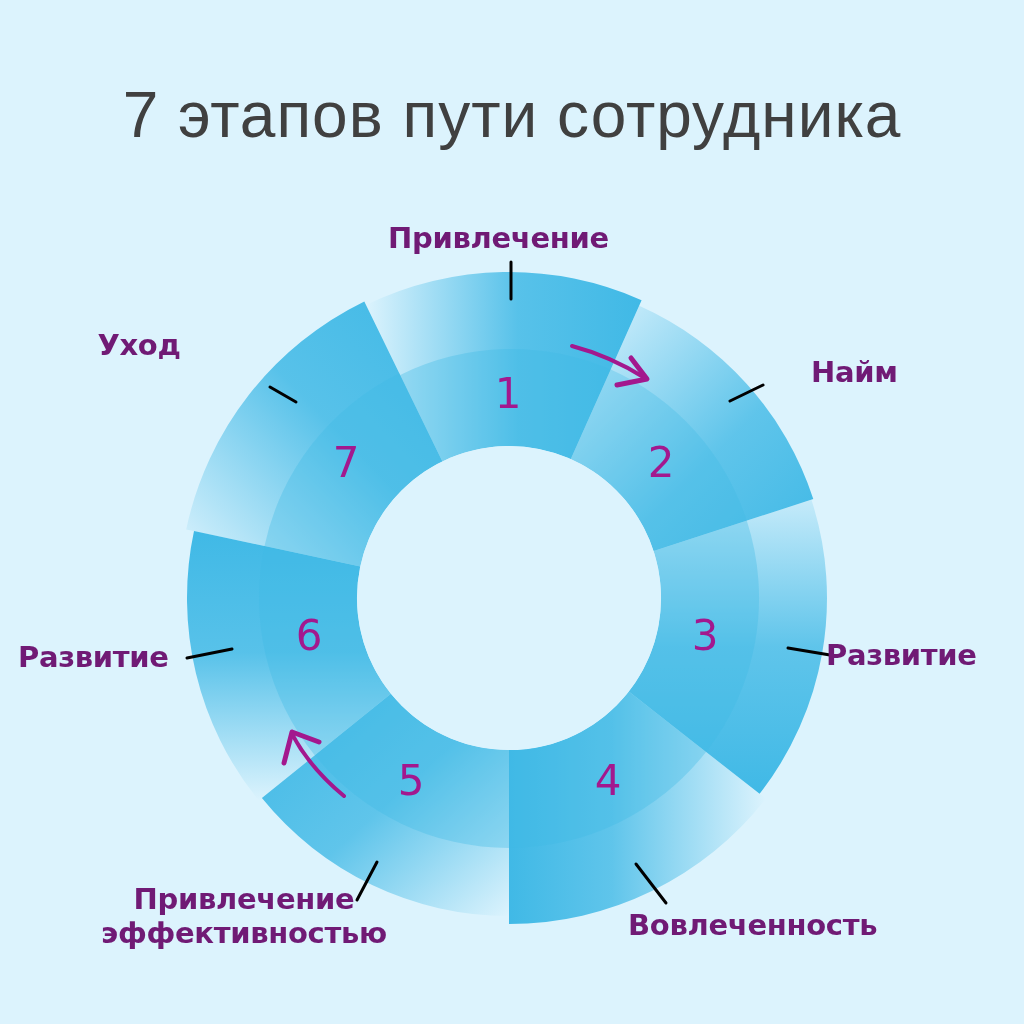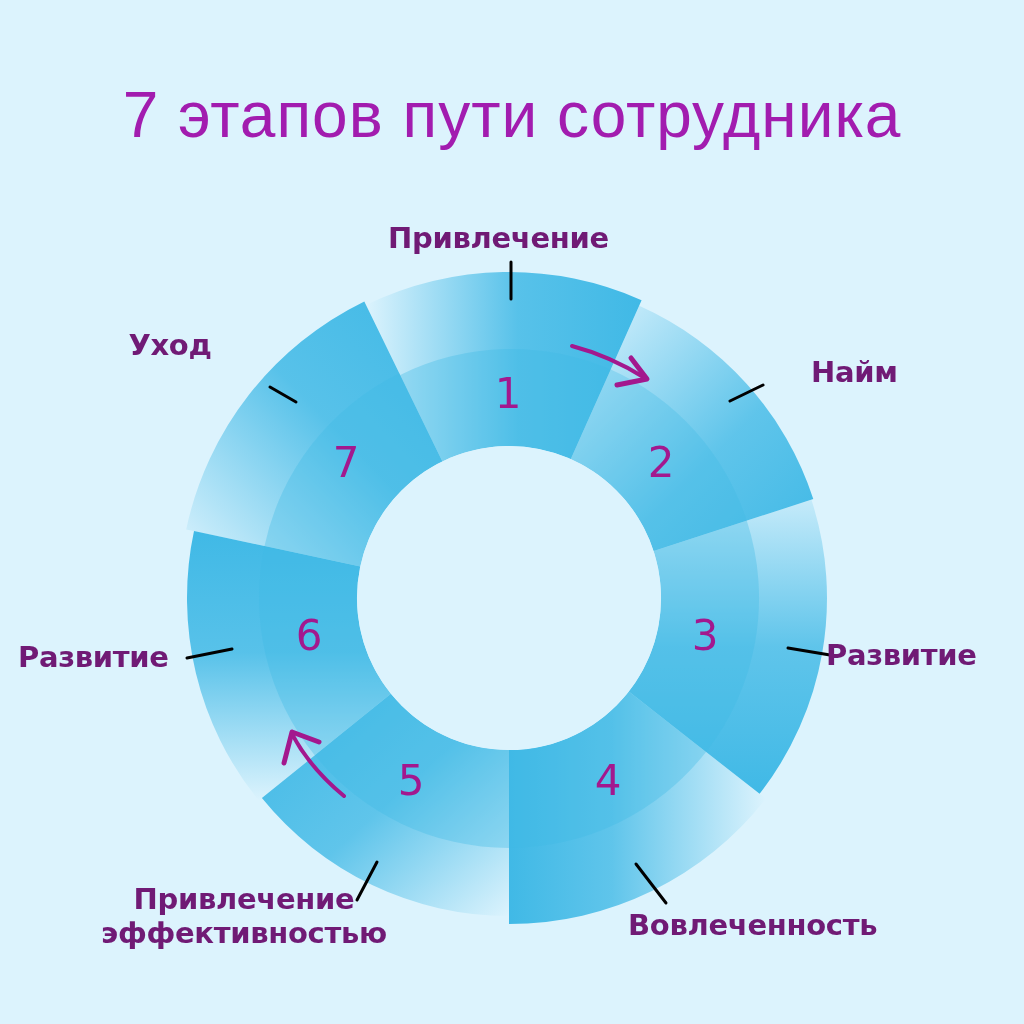--- a/index.html
+++ b/index.html
@@ -6,21 +6,21 @@
   body {
     width: 1024px; height: 1024px; overflow: hidden;
     background: #dcf3fd;
     position: relative;
     font-family: "DejaVu Sans", sans-serif;
   }
   .title {
     position: absolute; left: 0; top: 78px; width: 1024px;
     text-align: center;
     font-family: "Liberation Sans", sans-serif;
-    font-size: 64px; font-weight: 400; color: #a21caf;
+    font-size: 64px; font-weight: 400; color: #404040;
     letter-spacing: 1px;
   }
   svg.diagram { position: absolute; left: 0; top: 0; }
   .label {
     position: absolute;
     font-family: "DejaVu Sans", sans-serif;
     font-weight: 700; font-size: 29px; color: #701a75;
     line-height: 34px; white-space: nowrap;
     letter-spacing: -0.3px;
   }
@@ -142,15 +142,15 @@
 
 <div class="label" style="left:388px; top:221px;">Привлечение</div>
 <div class="label" style="left:800px; top:355px;margin-left:11px;">Найм</div>
 <div class="label" style="left:826px; top:638px;">Развитие</div>
 <div class="label" style="left:628px; top:908px;">Вовлеченность</div>
 <div class="label center" style="left:84px; top:882px; width:320px;">
   <div>Привлечение</div>
   <div>эффективностью</div>
 </div>
 <div class="label" style="left:18px; top:640px;">Развитие</div>
-<div class="label center" style="left:52px; top:328px; width:236px;">
+<div class="label center" style="left:21px; top:328px; width:236px;">
   <div>Уход</div>
 </div>
 
 </body></html>

